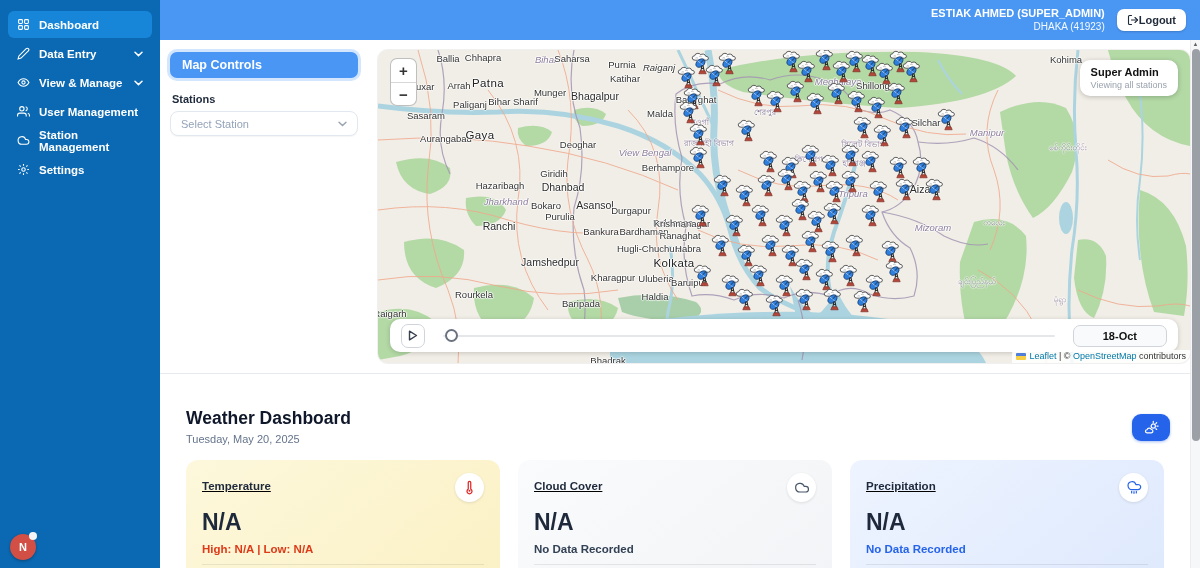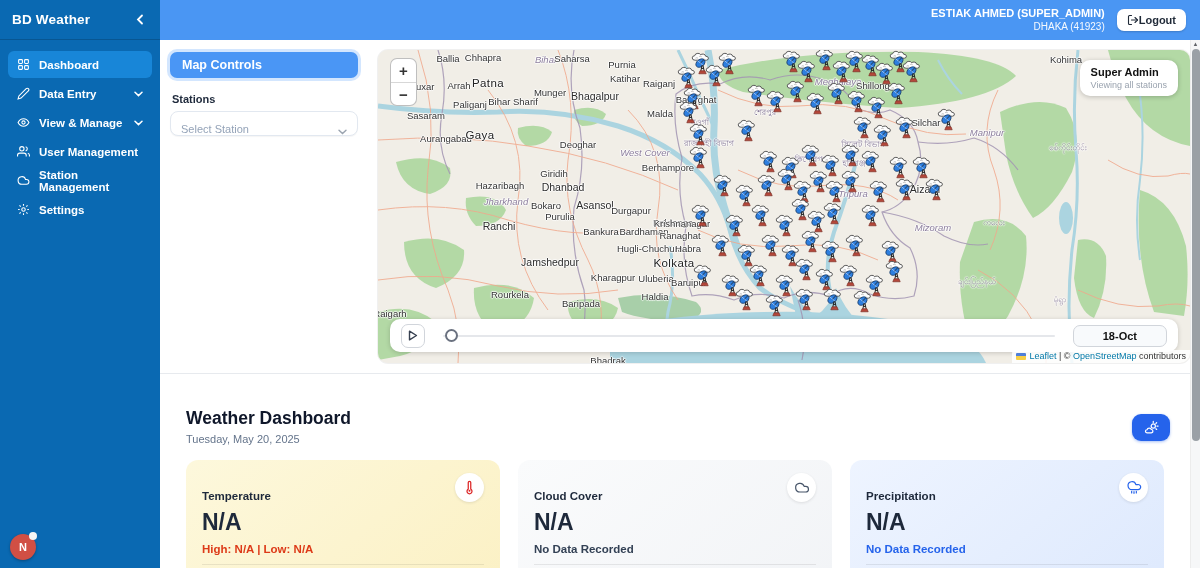--- a/index.html
+++ b/index.html
@@ -26,21 +26,21 @@
   .logout-btn { background:#fff; color:#1f2937; border-radius:7px; padding:5px 10px; font-size:11px; font-weight:700; display:flex; align-items:center; box-shadow:0 1px 2px rgba(0,0,0,.18); cursor:pointer; }
 
   
   .main { position:absolute; left:160px; top:40px; right:0; bottom:0; background:#fff; }
   .section-divider { position:absolute; left:0; right:0; top:333px; border-top:1px solid #e7eaee; }
 
   
   .mc-panel { position:absolute; left:10px; top:12px; width:188px; }
   .mc-header { height:26px; background:var(--c-accent,#4a96f5); border-radius:7px; color:#fff; font-weight:700; font-size:12.5px; display:flex; align-items:center; padding:0 12px; box-shadow:0 0 0 3px rgba(96,165,250,.28); }
   .mc-stations-label { margin:15px 2px 6px; font-size:11px; font-weight:700; color:#1e293b; }
-  .mc-select { height:25px; border:1px solid #e2e8f0; border-radius:8px; background:#fff; color:#94a3b8; font-size:11px; display:flex; align-items:flex-end; justify-content:space-between; padding:0 10px; box-shadow:0 1px 1px rgba(0,0,0,.04); cursor:pointer; }
+  .mc-select { height:25px; border:1px solid #e2e8f0; border-radius:8px; background:#fff; color:#94a3b8; font-size:11px; display:flex; align-items:center; justify-content:space-between; padding:0 10px; box-shadow:0 1px 1px rgba(0,0,0,.04); cursor:pointer; }
 
   
   .map { position:absolute; left:218px; top:10px; width:812px; height:313px; border-radius:10px; overflow:hidden; background:#f1eee7; box-shadow:0 0 0 1px rgba(0,0,0,.06); }
   .map-base { position:absolute; inset:0; }
   .mlabel { position:absolute; transform:translate(-50%,-50%); white-space:nowrap; font-size:9.5px; color:#333;
             text-shadow:-1px 0 1px #fff,1px 0 1px #fff,0 -1px 1px #fff,0 1px 1px #fff; pointer-events:none; }
   .mlabel.lg { font-size:11.5px; letter-spacing:.4px; color:#222; }
   .mlabel.md { font-size:10.5px; color:#2b2b2b; }
   .mlabel.region { font-style:italic; color:#8d7f9e; font-size:9.5px; }
   .mlabel.bn { font-size:8px; color:#7a6b8f; opacity:.9; }
@@ -65,21 +65,21 @@
   
   .dash-head { position:absolute; left:26px; top:368px; }
   .dash-title { font-size:17.5px; font-weight:800; color:#0f172a; }
   .dash-date { font-size:11px; color:#64748b; margin-top:4px; }
   .wx-btn { position:absolute; right:30px; top:374px; width:38px; height:27px; background:var(--c-button,#2563eb); border-radius:9px; display:flex; align-items:center; justify-content:center; cursor:pointer; box-shadow:0 1px 3px rgba(37,99,235,.4); }
   .cards { position:absolute; left:26px; right:36px; top:420px; display:flex; gap:18px; }
   .card { flex:1; border-radius:12px; padding:13px 16px; height:172px; }
   .card.temp   { background:linear-gradient(140deg,#fdf8dc, #fbf0c2); }
   .card.cloud  { background:linear-gradient(140deg,#fafbfc, #f1f3f6); }
   .card.precip { background:linear-gradient(140deg,#eef4ff, #dce8fd); }
-  .card-head { display:flex; justify-content:space-between; align-items:flex-end; }
+  .card-head { display:flex; justify-content:space-between; align-items:flex-start;text-decoration:underline; }
   .card-label { font-size:11.5px; font-weight:700; color:#1e293b; padding-top:7px; }
   .card-icon { width:29px; height:29px; background:#fff; border-radius:50%; display:flex; align-items:center; justify-content:center; box-shadow:0 1px 3px rgba(0,0,0,.1); }
   .card-value { font-size:23px; font-weight:800; color:#1e293b; margin-top:7px; }
   .card-detail { font-size:11.5px; font-weight:700; margin-top:7px; }
   .card.temp  .card-detail { color:#dd3a18; }
   .card.cloud .card-detail { color:#334155; }
   .card.precip .card-detail { color:#2563eb; }
   .card-divider { border-top:1px solid rgba(0,0,0,.08); margin-top:9px; }
 
   
@@ -98,28 +98,20 @@
       <ellipse cx="12.5" cy="13.5" rx="6.2" ry="4.4" transform="rotate(-38 12.5 13.5)" fill="#2d7fe0" stroke="#1b3f6e" stroke-width="1"></ellipse>
       <line x1="9" y1="10.5" x2="16" y2="16.5" stroke="#cfe3ff" stroke-width="0.8"></line>
       <line x1="17" y1="9" x2="12.5" y2="13.5" stroke="#222" stroke-width="1"></line>
       <path d="M14.5 16 L13 23 M15.5 16 L17 23 M13.5 20 L16.5 20" stroke="#222" stroke-width="1.2" fill="none"></path>
       <path d="M10.5 26.5 L19.5 26.5 L18 22.8 L12 22.8 Z" fill="#b5473a" stroke="#7a2d24" stroke-width="0.8"></path>
     </symbol>
   </defs>
 </svg>
 
 <div class="sidebar">
-  <div class="sb-head">
-    <div class="sb-title">BD Weather</div>
-    <div class="sb-collapse">
-      <svg width="8" height="11" viewBox="0 0 8 11" fill="none" stroke="#fff" stroke-width="1.8" stroke-linecap="round">
-          <polyline points="6,1.5 2,5.5 6,9.5"></polyline>
-        </svg>
-    </div>
-  </div>
   <div class="sb-nav">
     <div class="nav-item active">
       <span class="nv-ic">
           <svg viewBox="0 0 24 24" width="13" height="13" fill="none" stroke="#fff" stroke-width="2">
             <rect x="3" y="3" width="7" height="7" rx="1.5"></rect>
             <rect x="14" y="3" width="7" height="7" rx="1.5"></rect>
             <rect x="3" y="14" width="7" height="7" rx="1.5"></rect>
             <rect x="14" y="14" width="7" height="7" rx="1.5"></rect>
           </svg>
         </span>
@@ -273,37 +265,37 @@
       </g>
     </svg>
 
     <div>
         <span class="mlabel" style="left: 70px; top: 8px;">Ballia</span>
         <span class="mlabel" style="left: 105px; top: 7px;">Chhapra</span>
         <span class="mlabel region" style="left: 168px; top: 9px;">Bihar</span>
         <span class="mlabel" style="left: 194px; top: 8px;">Saharsa</span>
         <span class="mlabel" style="left: 244px; top: 14px;">Purnia</span>
         <span class="mlabel" style="left: 247px; top: 28px;">Katihar</span>
-        <span class="mlabel" style="left: 281px; top: 33px;">Raiganj</span>
+        <span class="mlabel" style="left: 281px; top: 17px; font-style: italic;">Raiganj</span>
         <span class="mlabel" style="left: 44px; top: 36px;">Buxar</span>
         <span class="mlabel" style="left: 81px; top: 35px;">Arrah</span>
         <span class="mlabel lg" style="left: 110px; top: 33px;">Patna</span>
         <span class="mlabel" style="left: 172px; top: 42px;">Munger</span>
         <span class="mlabel md" style="left: 217px; top: 46px;">Bhagalpur</span>
         <span class="mlabel" style="left: 92px; top: 54px;">Paliganj</span>
         <span class="mlabel" style="left: 135px; top: 51px;">Bihar Sharif</span>
         <span class="mlabel" style="left: 318px; top: 49px;">Balurghat</span>
         <span class="mlabel" style="left: 282px; top: 63px;">Malda</span>
         <span class="mlabel bn" style="left: 322px; top: 72px;">নওগাঁ</span>
         <span class="mlabel bn" style="left: 387px; top: 62px;">শেরপুর</span>
         <span class="mlabel" style="left: 48px; top: 65px;">Sasaram</span>
         <span class="mlabel" style="left: 68px; top: 88px;">Aurangabad</span>
         <span class="mlabel lg" style="left: 102px; top: 85px;">Gaya</span>
         <span class="mlabel" style="left: 200px; top: 94px; text-align: center;">Deoghar</span>
-        <span class="mlabel region" style="left: 267px; top: 102px;">West Cover</span>
+        <span class="mlabel region" style="left: 267px; top: 102px;">View Bengal</span>
         <span class="mlabel bn" style="left: 331px; top: 93px;">রাজশাহী বিভাগ</span>
         <span class="mlabel bn" style="left: 485px; top: 94px;">সিলেট বিভাগ</span>
         <span class="mlabel" style="left: 290px; top: 117px;">Berhampore</span>
         <span class="mlabel" style="left: 295px; top: 132px; margin-top: 40px;">Beldanga</span>
         <span class="mlabel" style="left: 176px; top: 123px;">Giridih</span>
         <span class="mlabel md" style="left: 185px; top: 137px;">Dhanbad</span>
         <span class="mlabel" style="left: 122px; top: 135px;">Hazaribagh</span>
         <span class="mlabel region" style="left: 128px; top: 151px;">Jharkhand</span>
         <span class="mlabel" style="left: 168px; top: 155px;">Bokaro</span>
         <span class="mlabel md" style="left: 217px; top: 155px;">Asansol</span>
@@ -315,21 +307,21 @@
         <span class="mlabel" style="left: 304px; top: 173px;">Krishnanagar</span>
         <span class="mlabel" style="left: 302px; top: 185px;">Ranaghat</span>
         <span class="mlabel" style="left: 272px; top: 198px;">Hugli-Chuchura</span>
         <span class="mlabel" style="left: 310px; top: 198px;">Habra</span>
         <span class="mlabel lg" style="left: 296px; top: 213px;">Kolkata</span>
         <span class="mlabel" style="left: 278px; top: 228px;">Uluberia</span>
         <span class="mlabel" style="left: 311px; top: 232px;">Baruipur</span>
         <span class="mlabel" style="left: 277px; top: 246px;">Haldia</span>
         <span class="mlabel md" style="left: 172px; top: 212px;">Jamshedpur</span>
         <span class="mlabel" style="left: 235px; top: 227px;">Kharagpur</span>
-        <span class="mlabel" style="left: 96px; top: 244px; margin-left: 36px;">Rourkela</span>
+        <span class="mlabel" style="left: 96px; top: 244px;">Rourkela</span>
         <span class="mlabel" style="left: 203px; top: 253px;">Baripada</span>
         <span class="mlabel" style="left: 12px; top: 263px;">Raigarh</span>
         <span class="mlabel" style="left: 230px; top: 310px;">Bhadrak</span>
         <span class="mlabel bn" style="left: 434px; top: 109px;">কিশোরগঞ্জ</span>
         <span class="mlabel bn" style="left: 476px; top: 113px;">হবিগঞ্জ</span>
         <span class="mlabel region" style="left: 460px; top: 31px;">Meghalaya</span>
         <span class="mlabel" style="left: 495px; top: 35px;">Shillong</span>
         <span class="mlabel" style="left: 688px; top: 9px;">Kohima</span>
         <span class="mlabel" style="left: 548px; top: 72px;">Silchar</span>
         <span class="mlabel region" style="left: 609px; top: 82px;">Manipur</span>

